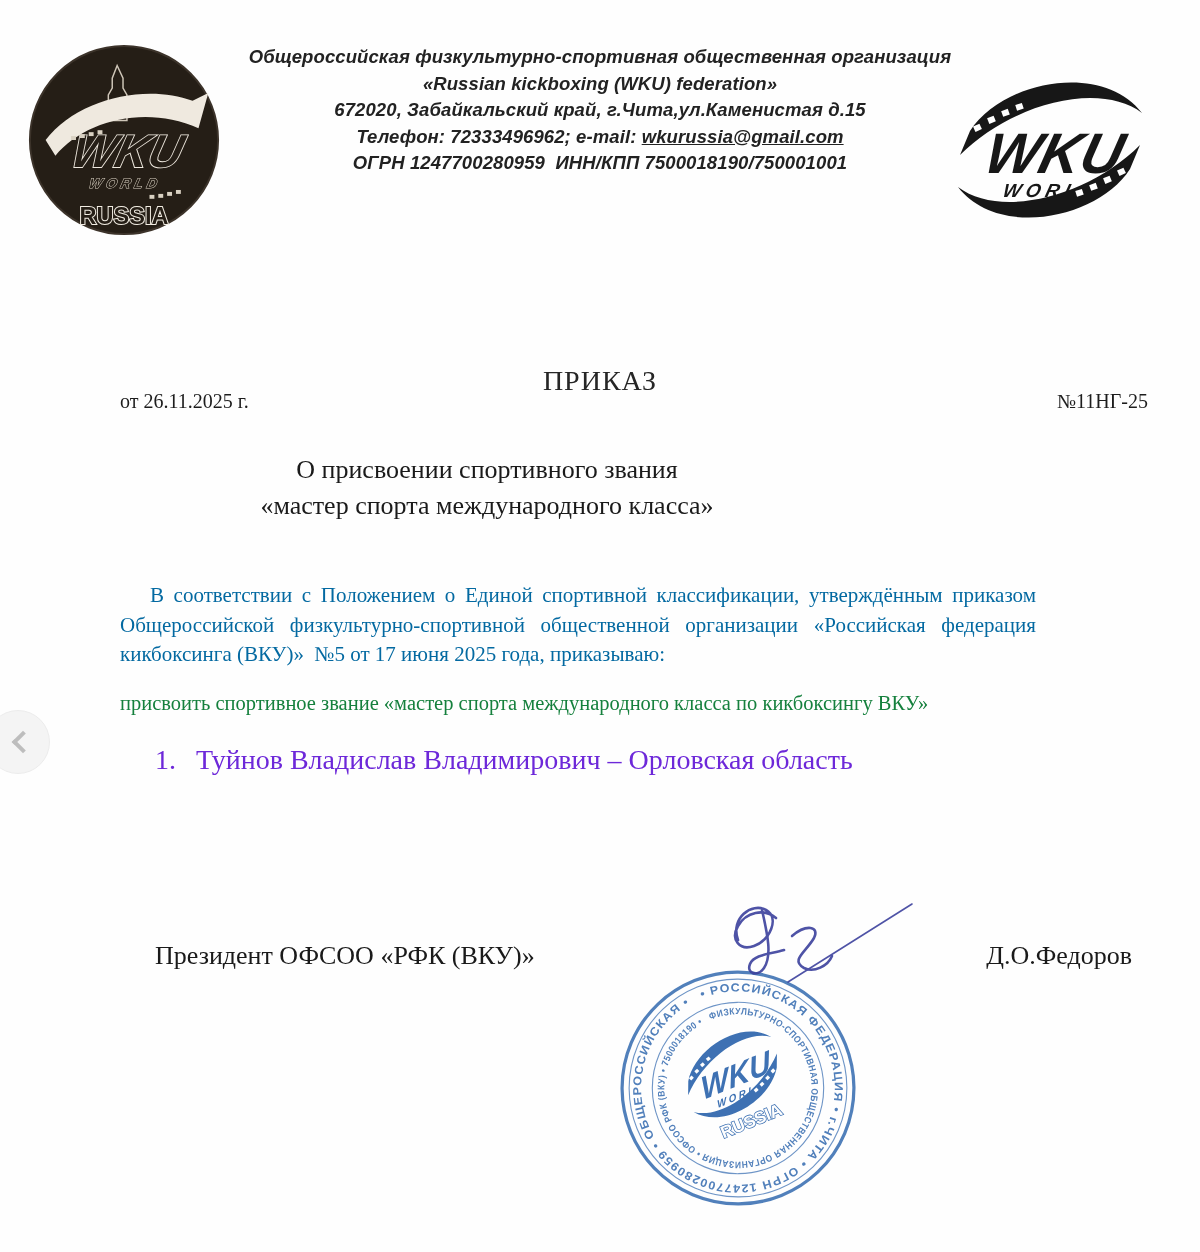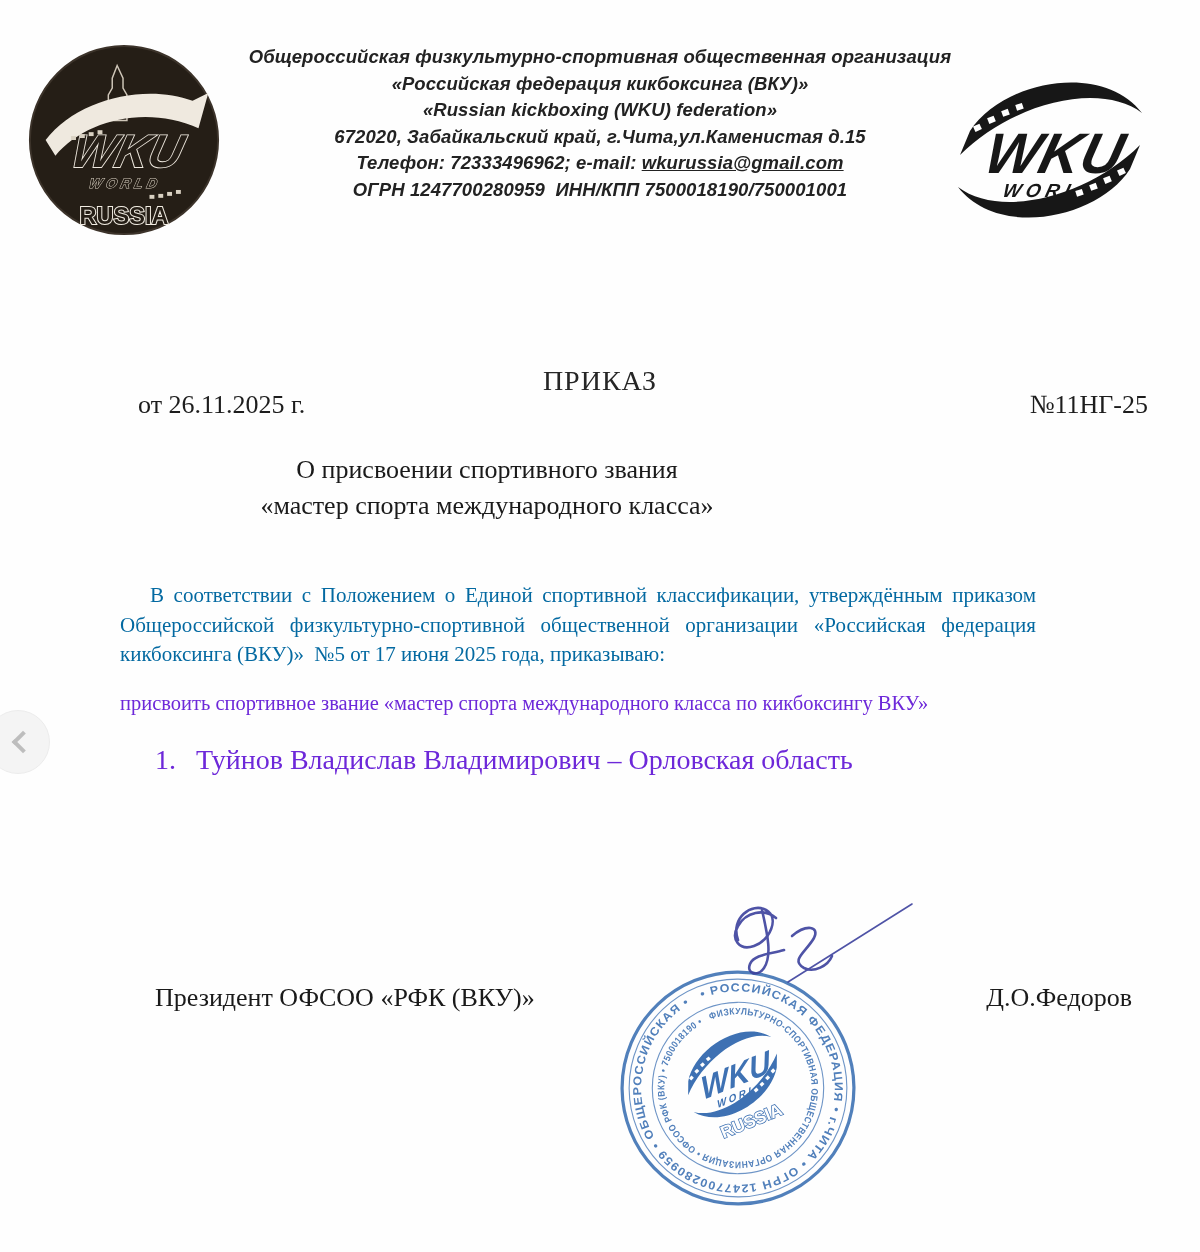--- a/index.html
+++ b/index.html
@@ -18,35 +18,35 @@
     font-family:"Liberation Sans", sans-serif; font-weight:bold;
     font-size:18.5px; line-height:26.5px; color:#222; letter-spacing:.1px;font-style:italic;
   }
   .org-block .email { text-decoration:underline; }
 
   
   .order-title {
     position:absolute; left:0; top:326px; width:100%; text-align:center;
     font-size:28px; letter-spacing:1px; color:#262626;margin-top:39px;
   }
-  .date-row { position:absolute; left:138px; right:52px; top:390px; font-size:26px; }
+  .date-row { position:absolute; left:120px; right:52px; top:390px; font-size:20px; }
   .order-date   { float:left; }
   .order-number { float:right; }
   .subject { position:absolute; left:0; top:452px; width:974px; text-align:center;
              font-size:26px; line-height:36px; color:#1a1a1a; }
   .body-par {
     position:absolute; left:120px; top:581px; width:916px;
     font-size:21px; line-height:29.5px; text-align:justify; text-indent:30px; color:#0369a1;
   }
-  .directive { position:absolute; left:120px; top:692px; width:960px; font-size:20.5px; color:#6d28d9; }
+  .directive { position:absolute; left:120px; top:692px; width:960px; font-size:20.5px; color:#15803d; }
   .awardee-row { position:absolute; left:155px; top:744px; font-size:28px; color:#6d28d9; }
   .awardee-row .num { margin-right:20px; }
 
   
-  .sig-row { position:absolute; left:155px; right:68px; top:941px; font-size:26px; color:#1a1a1a;margin-top:42px; }
+  .sig-row { position:absolute; left:155px; right:68px; top:941px; font-size:26px; color:#1a1a1a; }
   .sig-role { float:left; }
   .sig-name { float:right; }
 
   .stamp-wrap { position:absolute; left:612px; top:962px; width:252px; height:252px; opacity:.92; }
   .sig-ink    { position:absolute; left:680px; top:888px; width:260px; height:120px; }
 
   
   .svg-sans    { font-family:"Liberation Sans", sans-serif; }
   .wku-big     { font-weight:bold; font-style:italic; font-size:57px; text-anchor:middle; fill:currentColor; }
   .wku-world   { font-weight:bold; font-style:italic; font-size:19px; letter-spacing:5px; text-anchor:middle; fill:currentColor; }
@@ -109,21 +109,20 @@
       <rect x="126" y="156" width="5" height="4"></rect>
         <rect x="135" y="155" width="5" height="4"></rect>
       <rect x="144" y="153" width="5" height="4"></rect>
         <rect x="153" y="151" width="5" height="4"></rect>
     </g>
     <text x="100" y="186" class="svg-sans" style="font-weight:bold;font-size:24px;text-anchor:middle;fill:#251e16;stroke:#f2ede3;stroke-width:2;paint-order:stroke">RUSSIA</text>
   </svg>
 
   <div class="org-block">
     <div>Общероссийская физкультурно-спортивная общественная организация</div>
-    <div>«Российская федерация кикбоксинга (ВКУ)»</div>
     <div>«Russian kickboxing (WKU) federation»</div>
     <div>672020, Забайкальский край, г.Чита,ул.Каменистая д.15</div>
     <div><span>Телефон: 72333496962; e-mail: </span><span class="email">wkurussia@gmail.com</span></div>
     <div>ОГРН 1247700280959&nbsp; ИНН/КПП 7500018190/750001001</div>
   </div>
 
   <svg class="logo-right" viewBox="0 0 200 150" style="color:#171717">
     <use href="#wku-mark" width="200" height="150"></use>
   </svg>
 

